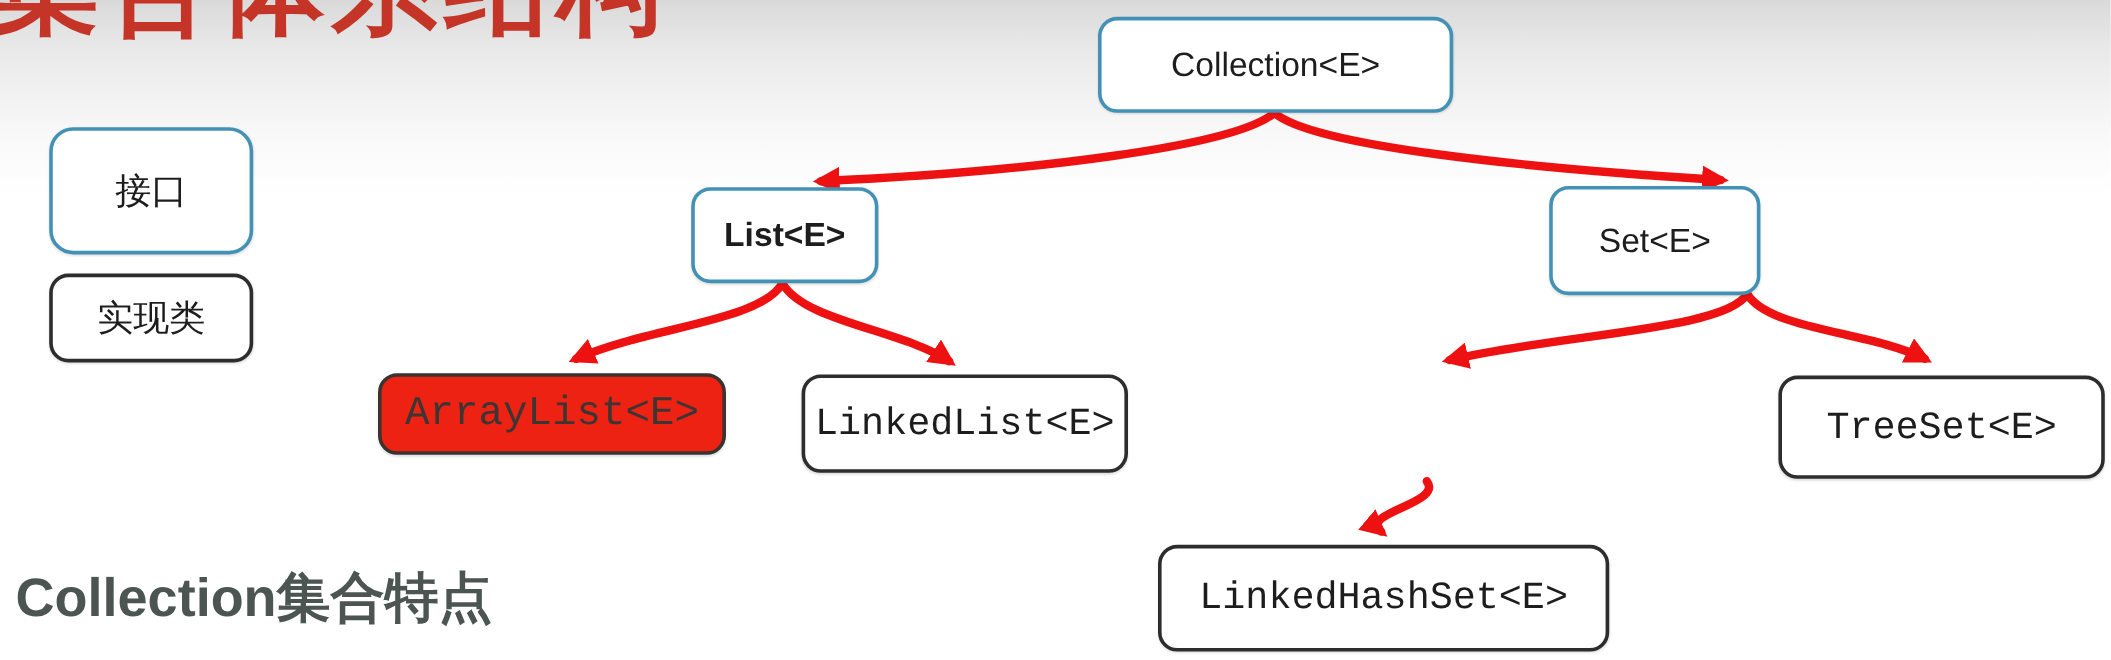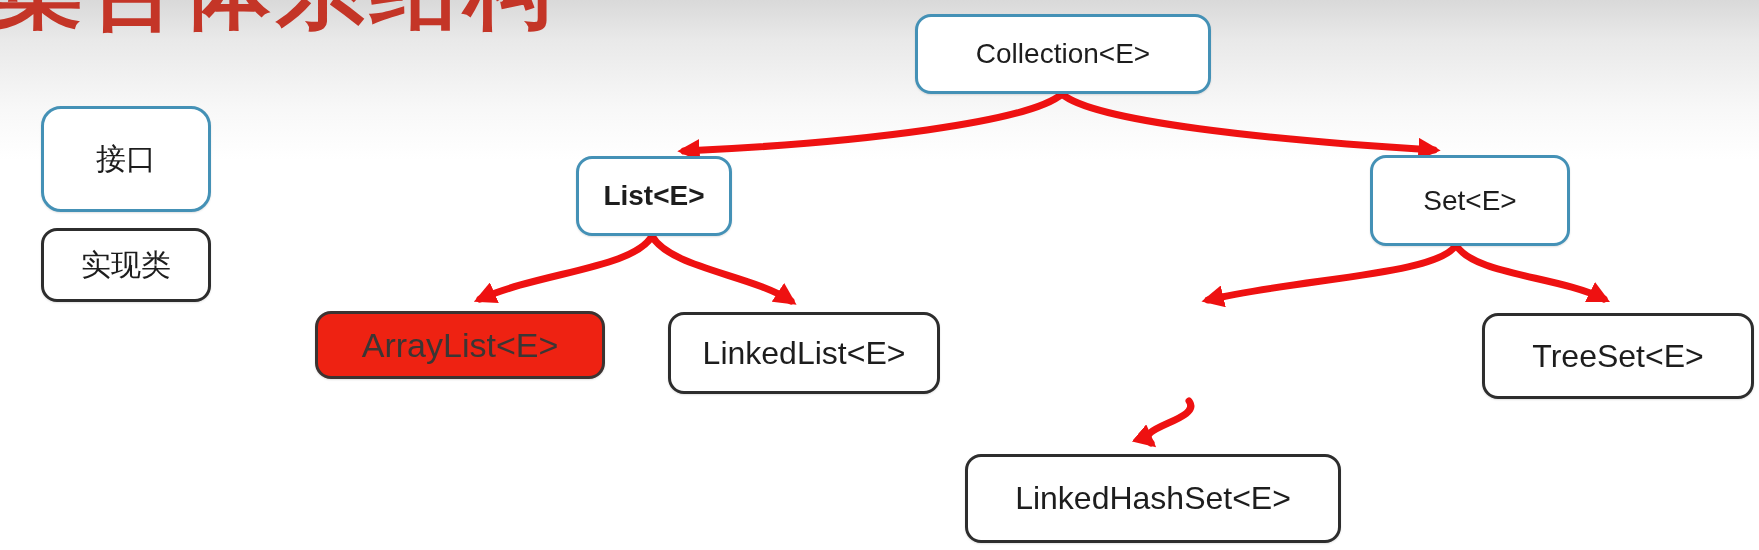--- a/index.html
+++ b/index.html
@@ -43,32 +43,32 @@
     align-items: center;
     justify-content: center;
     background: #ffffff;
     border-radius: 16px;
     font-size: 28px;
     color: #1d1d1d;
     white-space: nowrap;
     box-shadow: 0 1px 2px rgba(0,0,0,0.12);
   }
   .node.iface { border: 3px solid var(--interface-border, #4491b6); }
-  .node.impl  { border: 3px solid var(--class-border, #2d2d2d); }
+  .node.impl  { border: 3px solid var(--class-border, #2d2d2d); font-family: Liberation Mono, monospace; }
   .node.highlight {
     background: var(--highlight-fill, #ee2212);
     border: 3px solid #3c3331;
     color: #3b3634;
     font-size: 34px;
   }
   .n-collection    { left: 915px;  top: 14px;  width: 296px; height: 80px; }
   .legend-iface    { left: 41px;   top: 106px; width: 170px; height: 106px;  border-radius: 20px; font-size: 30px; }
   .legend-impl     { left: 41px;   top: 228px; width: 170px; height: 74px;  border-radius: 16px; font-size: 30px; }
   .n-list          { left: 576px;  top: 156px; width: 156px; height: 80px; font-weight: bold; }
-  .n-set           { left: 1370px; top: 155px; width: 200px; height: 91px; }
+  .n-set           { left: 1291px; top: 155px; width: 176px; height: 91px; }
   .n-arraylist     { left: 315px;  top: 311px; width: 290px; height: 68px; }
   .n-linkedlist    { left: 668px;  top: 312px; width: 272px; height: 82px; font-size: 32px; }
   .n-hashset       { left: 1053px; top: 312px; width: 270px; height: 87px; font-size: 32px; }
   .n-treeset       { left: 1482px; top: 313px; width: 272px; height: 86px; font-size: 32px; }
   .n-linkedhashset { left: 965px;  top: 454px; width: 376px; height: 89px; font-size: 32px; }
   svg.edges {
     position: absolute;
     left: 0; top: 0;
     width: 1759px; height: 550px;
     pointer-events: none;
@@ -114,14 +114,15 @@
 
   <div class="node impl highlight n-arraylist">ArrayList&lt;E&gt;</div>
 
   <div class="node impl n-linkedlist">LinkedList&lt;E&gt;</div>
 
 
   <div class="node impl n-treeset">TreeSet&lt;E&gt;</div>
 
   <div class="node impl n-linkedhashset">LinkedHashSet&lt;E&gt;</div>
 
+  <div class="section-title">Collection集合特点</div>
 
 </div>
 
 </body></html>

